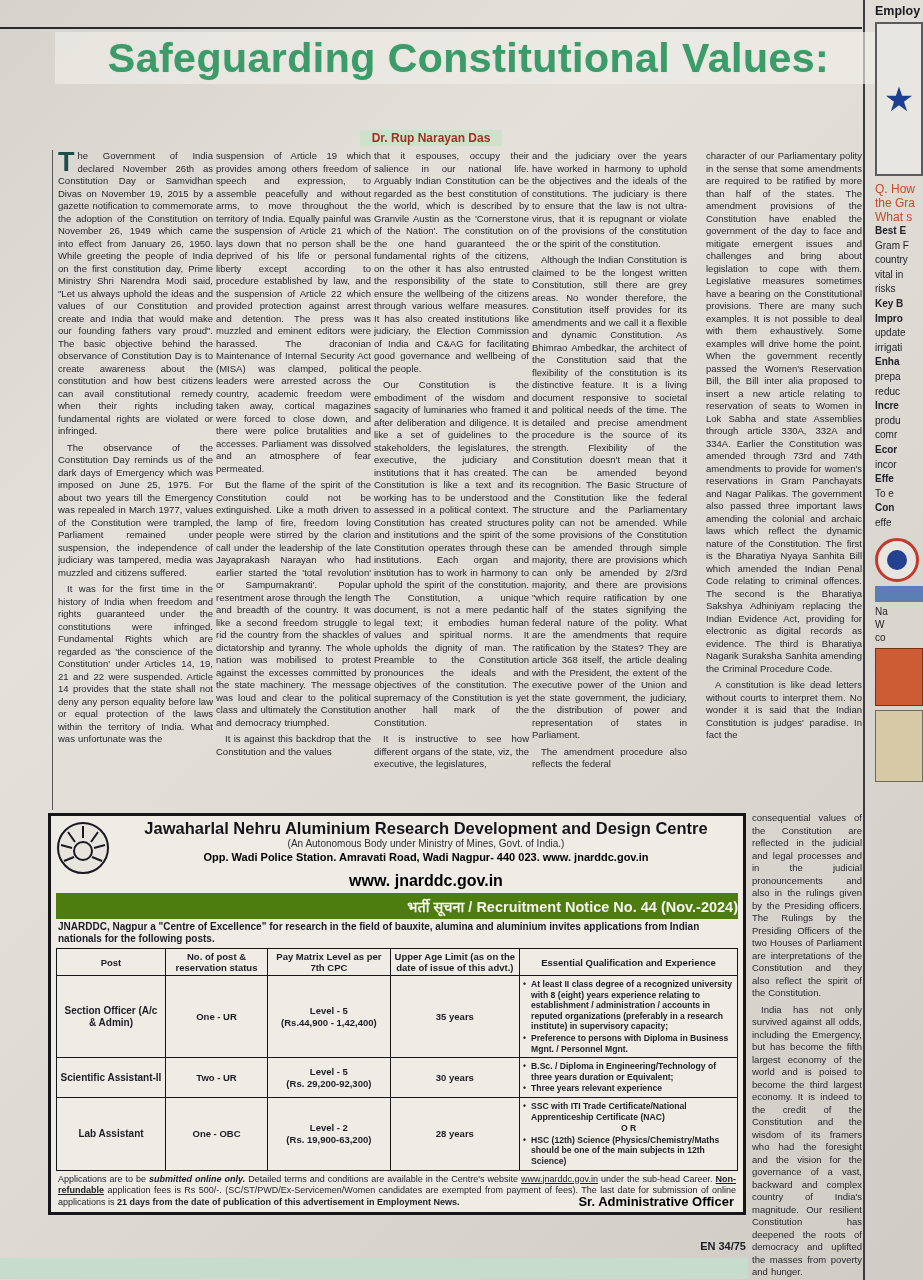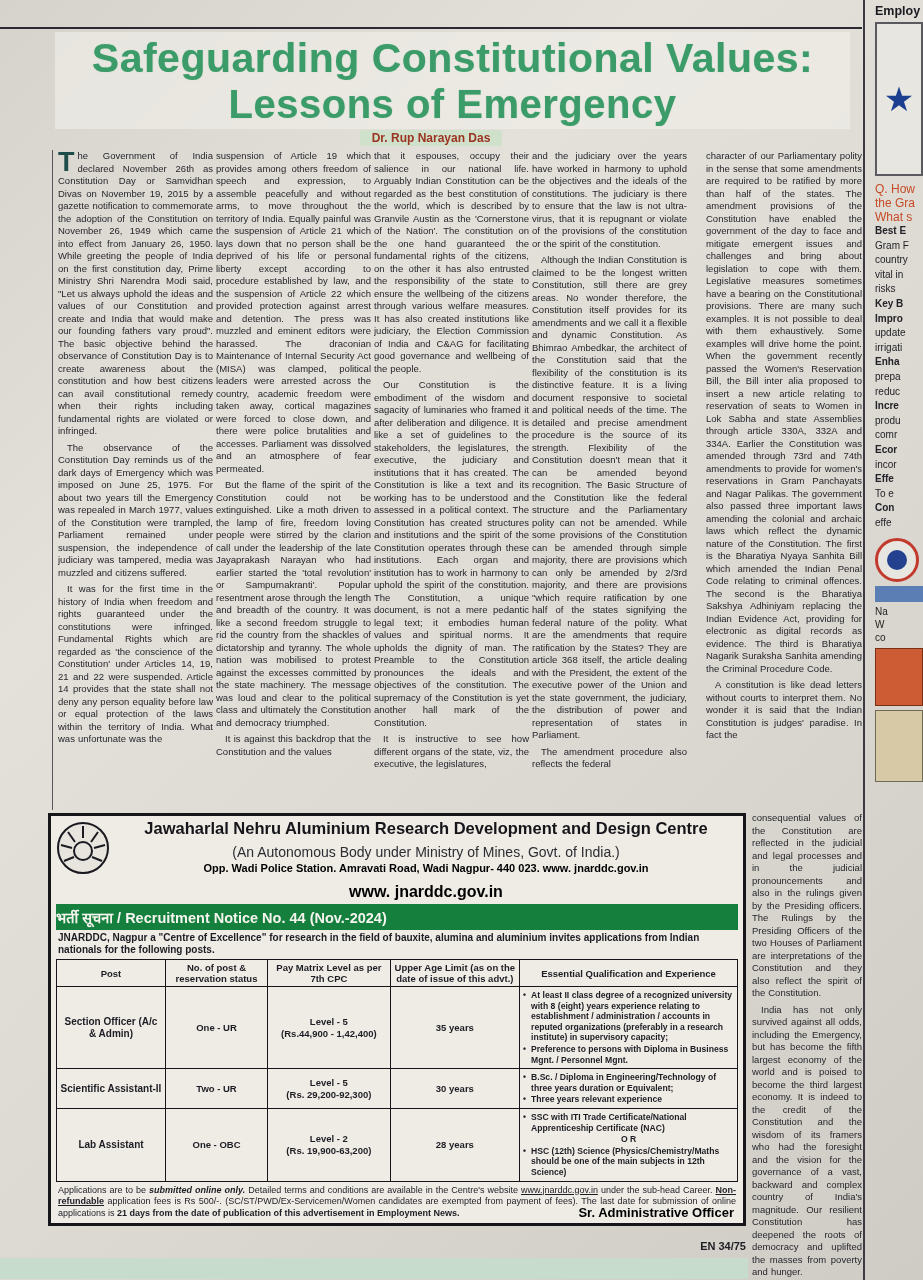--- a/index.html
+++ b/index.html
@@ -7,21 +7,21 @@
   .photo{position:relative;width:923px;height:1280px;overflow:hidden;
          background:linear-gradient(135deg,#d6d3cc 0%,#e4e1da 30%,#dcd9d2 60%,#cfccc5 100%);}
   
   .masthead{position:absolute;top:2px;left:0;width:862px;height:24px;}
   .mast-url{position:absolute;left:195px;top:0;font-weight:bold;font-size:13px;color:#1d1d22;}
   .mast-loc{position:absolute;left:455px;top:6px;font-size:9.5px;color:#3a3a44;}
   .mast-issue{position:absolute;right:10px;top:2px;font-weight:bold;font-size:14px;color:#15151c;}
   .mast-rule{position:absolute;top:27px;left:0;width:862px;height:2px;background:#2a2a30;}
   
   .headline-block{position:absolute;top:32px;left:55px;width:795px;text-align:center;
-                  background:rgba(240,238,232,.65);padding:4px 0 2px;}
+                  background:rgba(240,238,232,.65);padding:4px 16px 2px;}
   .hl{font-weight:bold;color:#3b9c69;line-height:1.12;letter-spacing:.5px;
       text-shadow:0 0 1px rgba(59,156,105,.4);}
   .hl1{font-size:41px;}
   .hl2{font-size:40px;}
   .byline-wrap{position:absolute;top:128px;left:0;width:862px;text-align:center;}
   .byline{display:inline-block;background:#cfe0cb;color:#9c3220;font-weight:bold;
           font-size:12px;padding:1px 12px;border-radius:2px;}
   
   .cols{position:absolute;top:150px;left:52px;width:648px;height:660px;display:flex;gap:3px;overflow:hidden;border-left:1px solid #55555c;padding-left:5px;}
   .col{width:155px;overflow:hidden;}
@@ -33,24 +33,24 @@
   .col5a{position:absolute;top:150px;left:706px;width:156px;height:655px;overflow:hidden;}
   .col5b{position:absolute;top:812px;left:752px;width:110px;height:470px;overflow:hidden;}
   .page-right-rule{position:absolute;top:0;left:863px;width:2px;height:1280px;background:#3a3a40;}
   
   .ad{position:absolute;top:813px;left:48px;width:698px;background:#efece6;
       border:3px solid #15151a;padding:3px 5px 2px;box-sizing:border-box;}
   .ad-head{display:flex;align-items:flex-start;}
   .ad-logo{flex:0 0 58px;padding-top:2px;}
   .ad-head-text{flex:1;text-align:center;}
   .ad-org{font-size:16.5px;font-weight:bold;color:#15151a;line-height:18px;}
-  .ad-sub{font-size:14px;color:#2c2c32;margin-top:7px;}
+  .ad-sub{font-size:10px;color:#2c2c32;margin-top:1px;}
   .ad-addr{font-size:11px;font-weight:bold;margin-top:2px;}
   .ad-site{font-size:16px;font-weight:bold;margin-top:9px;}
-  .ad-bar{background:#15803d;color:#f6f4ef;text-align:left;font-weight:bold;font-size:14.5px;
+  .ad-bar{background:#4d7c0f;color:#f6f4ef;text-align:right;font-weight:bold;font-size:14.5px;
           padding:3px 0;margin:3px 0 2px;}
   .ad-intro{font-size:10px;font-weight:600;margin:1px 2px 3px;line-height:12px;color:#1c1c22;}
   table.adt{width:100%;border-collapse:collapse;border:1px solid #f97316;}
   .adt th,.adt td{border:1px solid #15151a;padding:2px 3px;vertical-align:middle;color:#1d1d24;}
   .adt th{font-size:9.5px;font-weight:bold;text-align:center;line-height:11px;}
   .c-post{width:16%;} .c-cnt{width:15%;} .c-pay{width:18%;} .c-age{width:19%;} .c-qual{width:32%;}
   .td-post{font-size:10px;font-weight:bold;text-align:center;line-height:12px;}
   .td-cnt,.td-age{font-size:9.5px;font-weight:bold;text-align:center;}
   .td-pay{font-size:9.5px;font-weight:bold;text-align:center;line-height:12px;}
   .qual div{font-size:8.6px;line-height:10.6px;font-weight:600;margin:1px 0;padding-left:8px;position:relative;}
@@ -85,21 +85,20 @@
 </head>
 <body>
 
 <div class="photo">
 
   <div class="mast-rule"></div>
   <div class="page-right-rule"></div>
 
   <div class="headline-block">
     <div class="hl hl1">Safeguarding Constitutional Values:</div>
-    <div class="hl hl2">Lessons of Emergency</div>
   </div>
   <div class="byline-wrap">
     <span class="byline">Dr. Rup Narayan Das</span>
   </div>
 
   <div class="cols">
     <div class="col">
       <p class="dropcap">The Government of India declared November 26th as Constitution Day or Samvidhan Divas on November 19, 2015 by a gazette notification to commemorate the adoption of the Constitution on November 26, 1949 which came into effect from January 26, 1950. While greeting the people of India on the first constitution day, Prime Ministry Shri Narendra Modi said, "Let us always uphold the ideas and values of our Constitution and create and India that would make our founding fathers vary proud". The basic objective behind the observance of Constitution Day is to create awareness about the constitution and how best citizens can avail constitutional remedy when their rights including fundamental rights are violated or infringed.</p>
       <p>The observance of the Constitution Day reminds us of the dark days of Emergency which was imposed on June 25, 1975. For about two years till the Emergency was repealed in March 1977, values of the Constitution were trampled, Parliament remained under suspension, the independence of judiciary was tampered, media was muzzled and citizens suffered.</p>
       <p>It was for the first time in the history of India when freedom and rights guaranteed under the constitutions were infringed. Fundamental Rights which are regarded as 'the conscience of the Constitution' under Articles 14, 19, 21 and 22 were suspended. Article 14 provides that the state shall not deny any person equality before law or equal protection of the laws within the territory of India. What was unfortunate was the</p>

